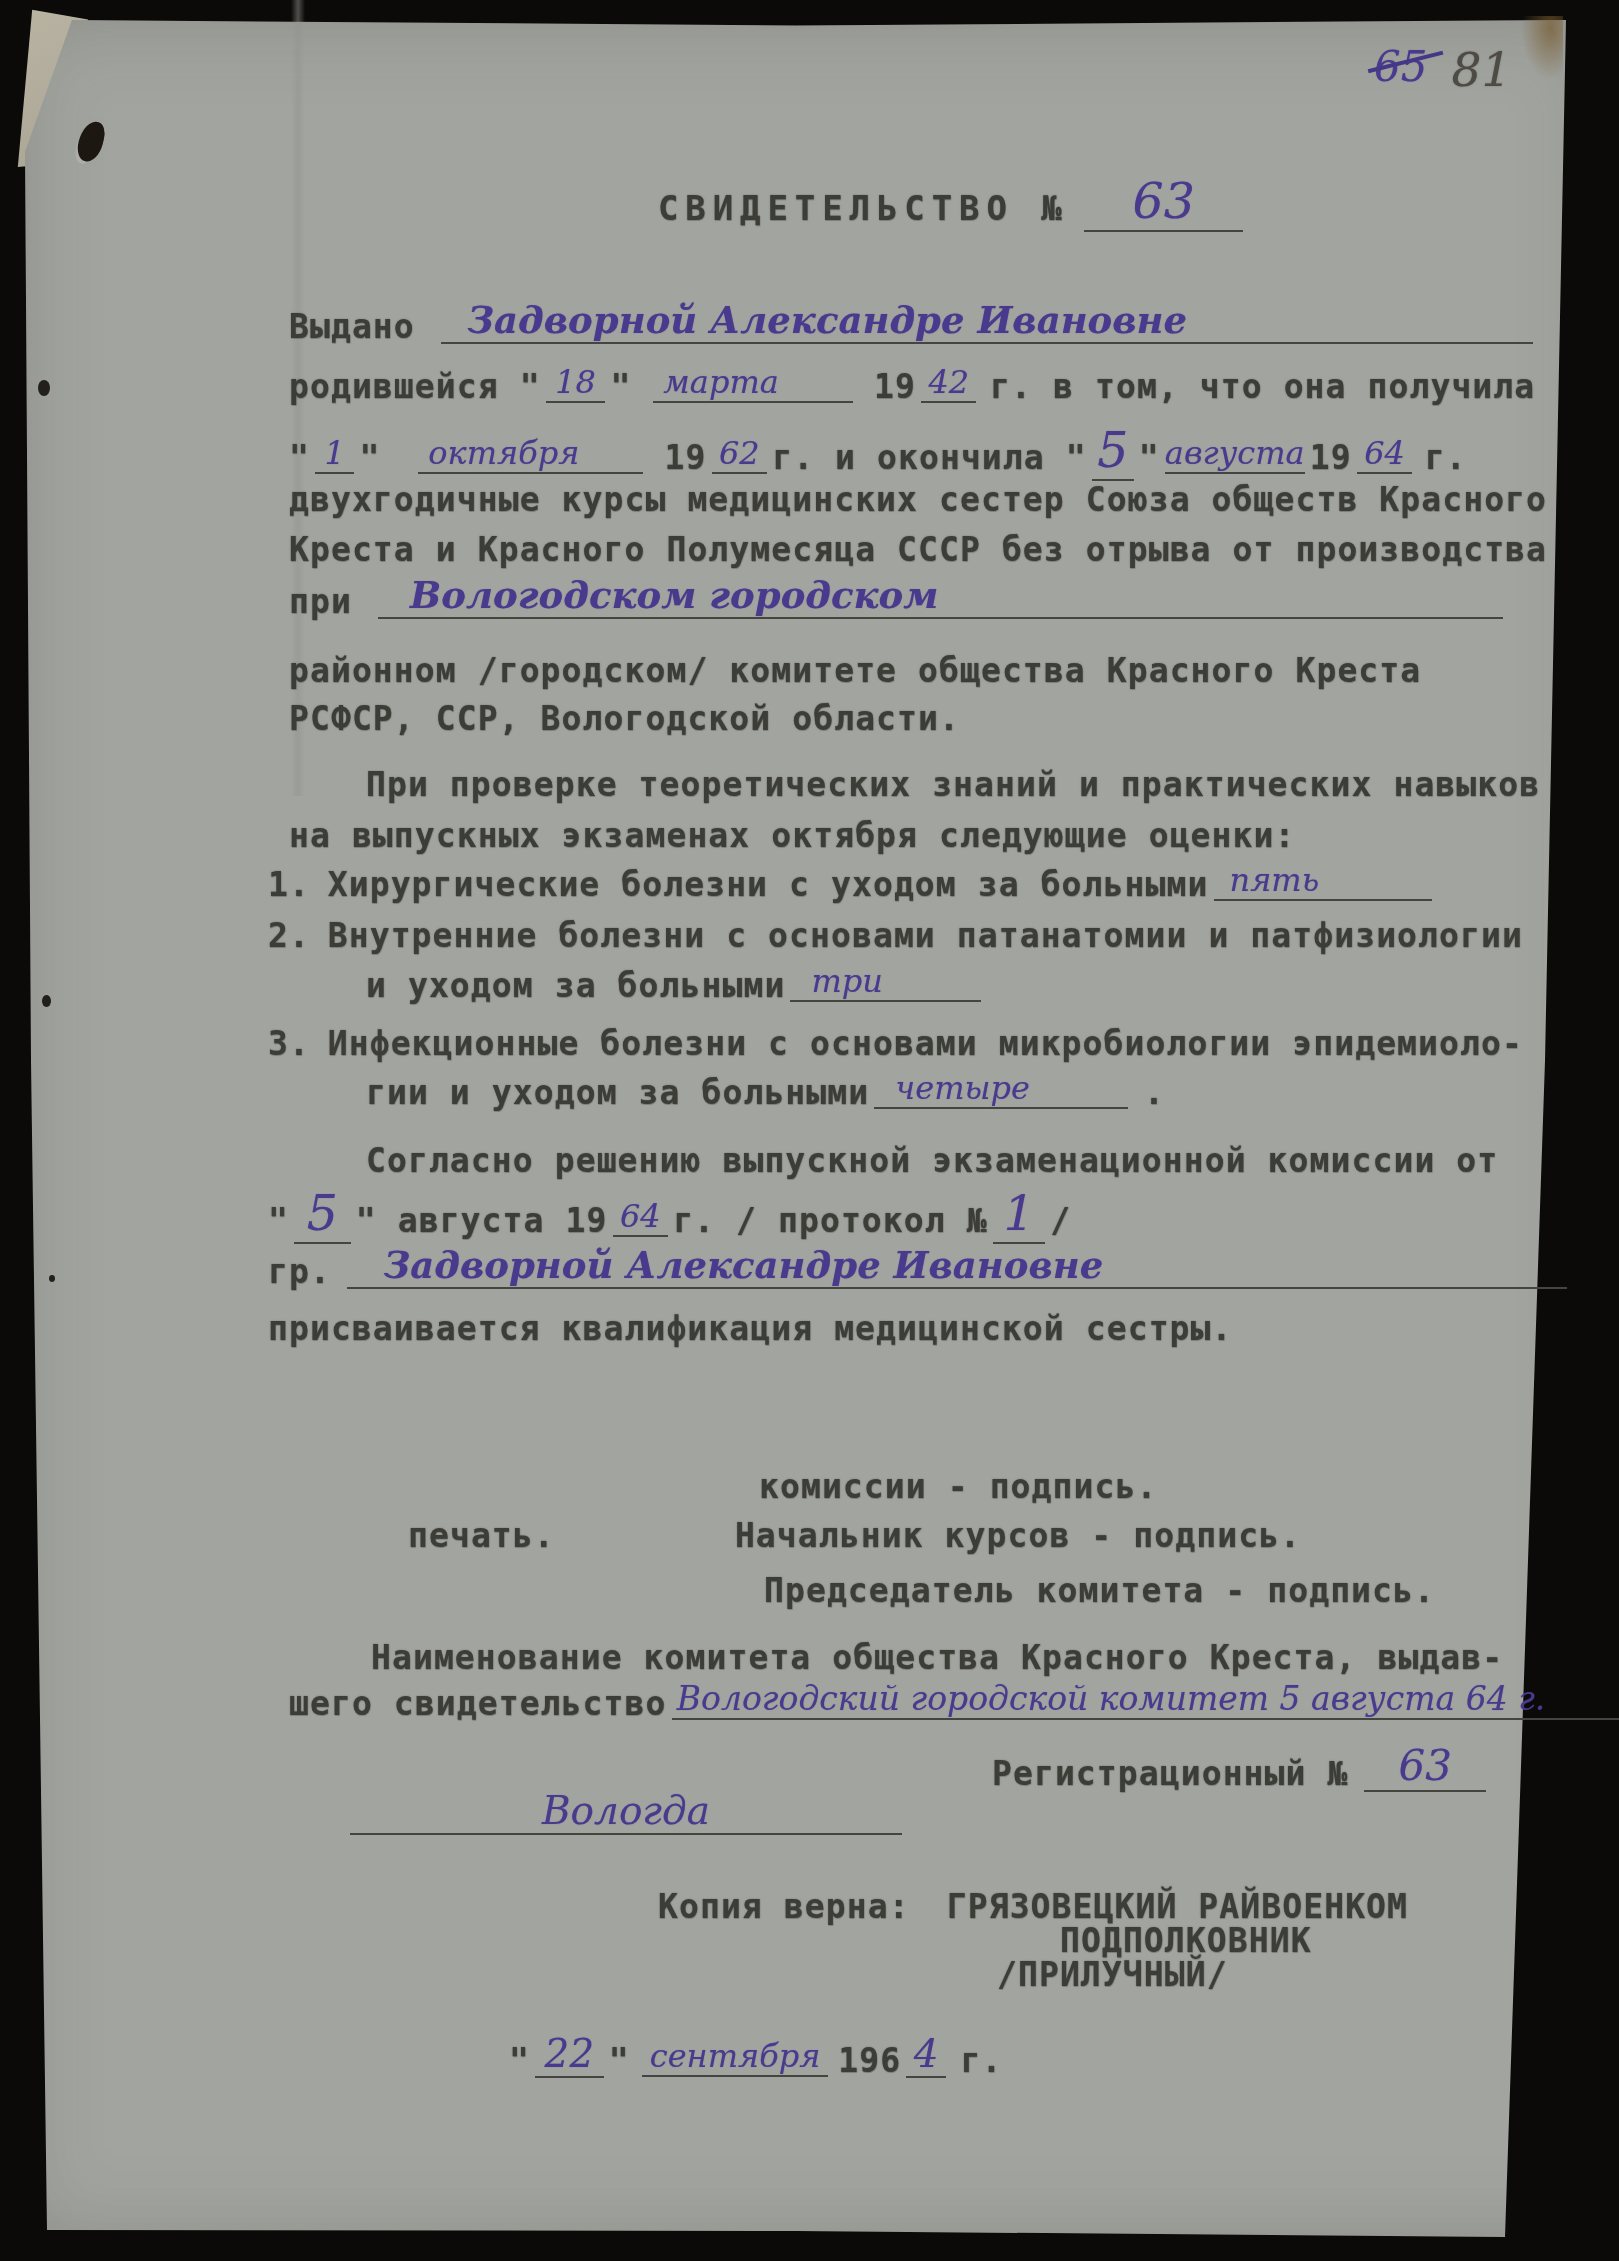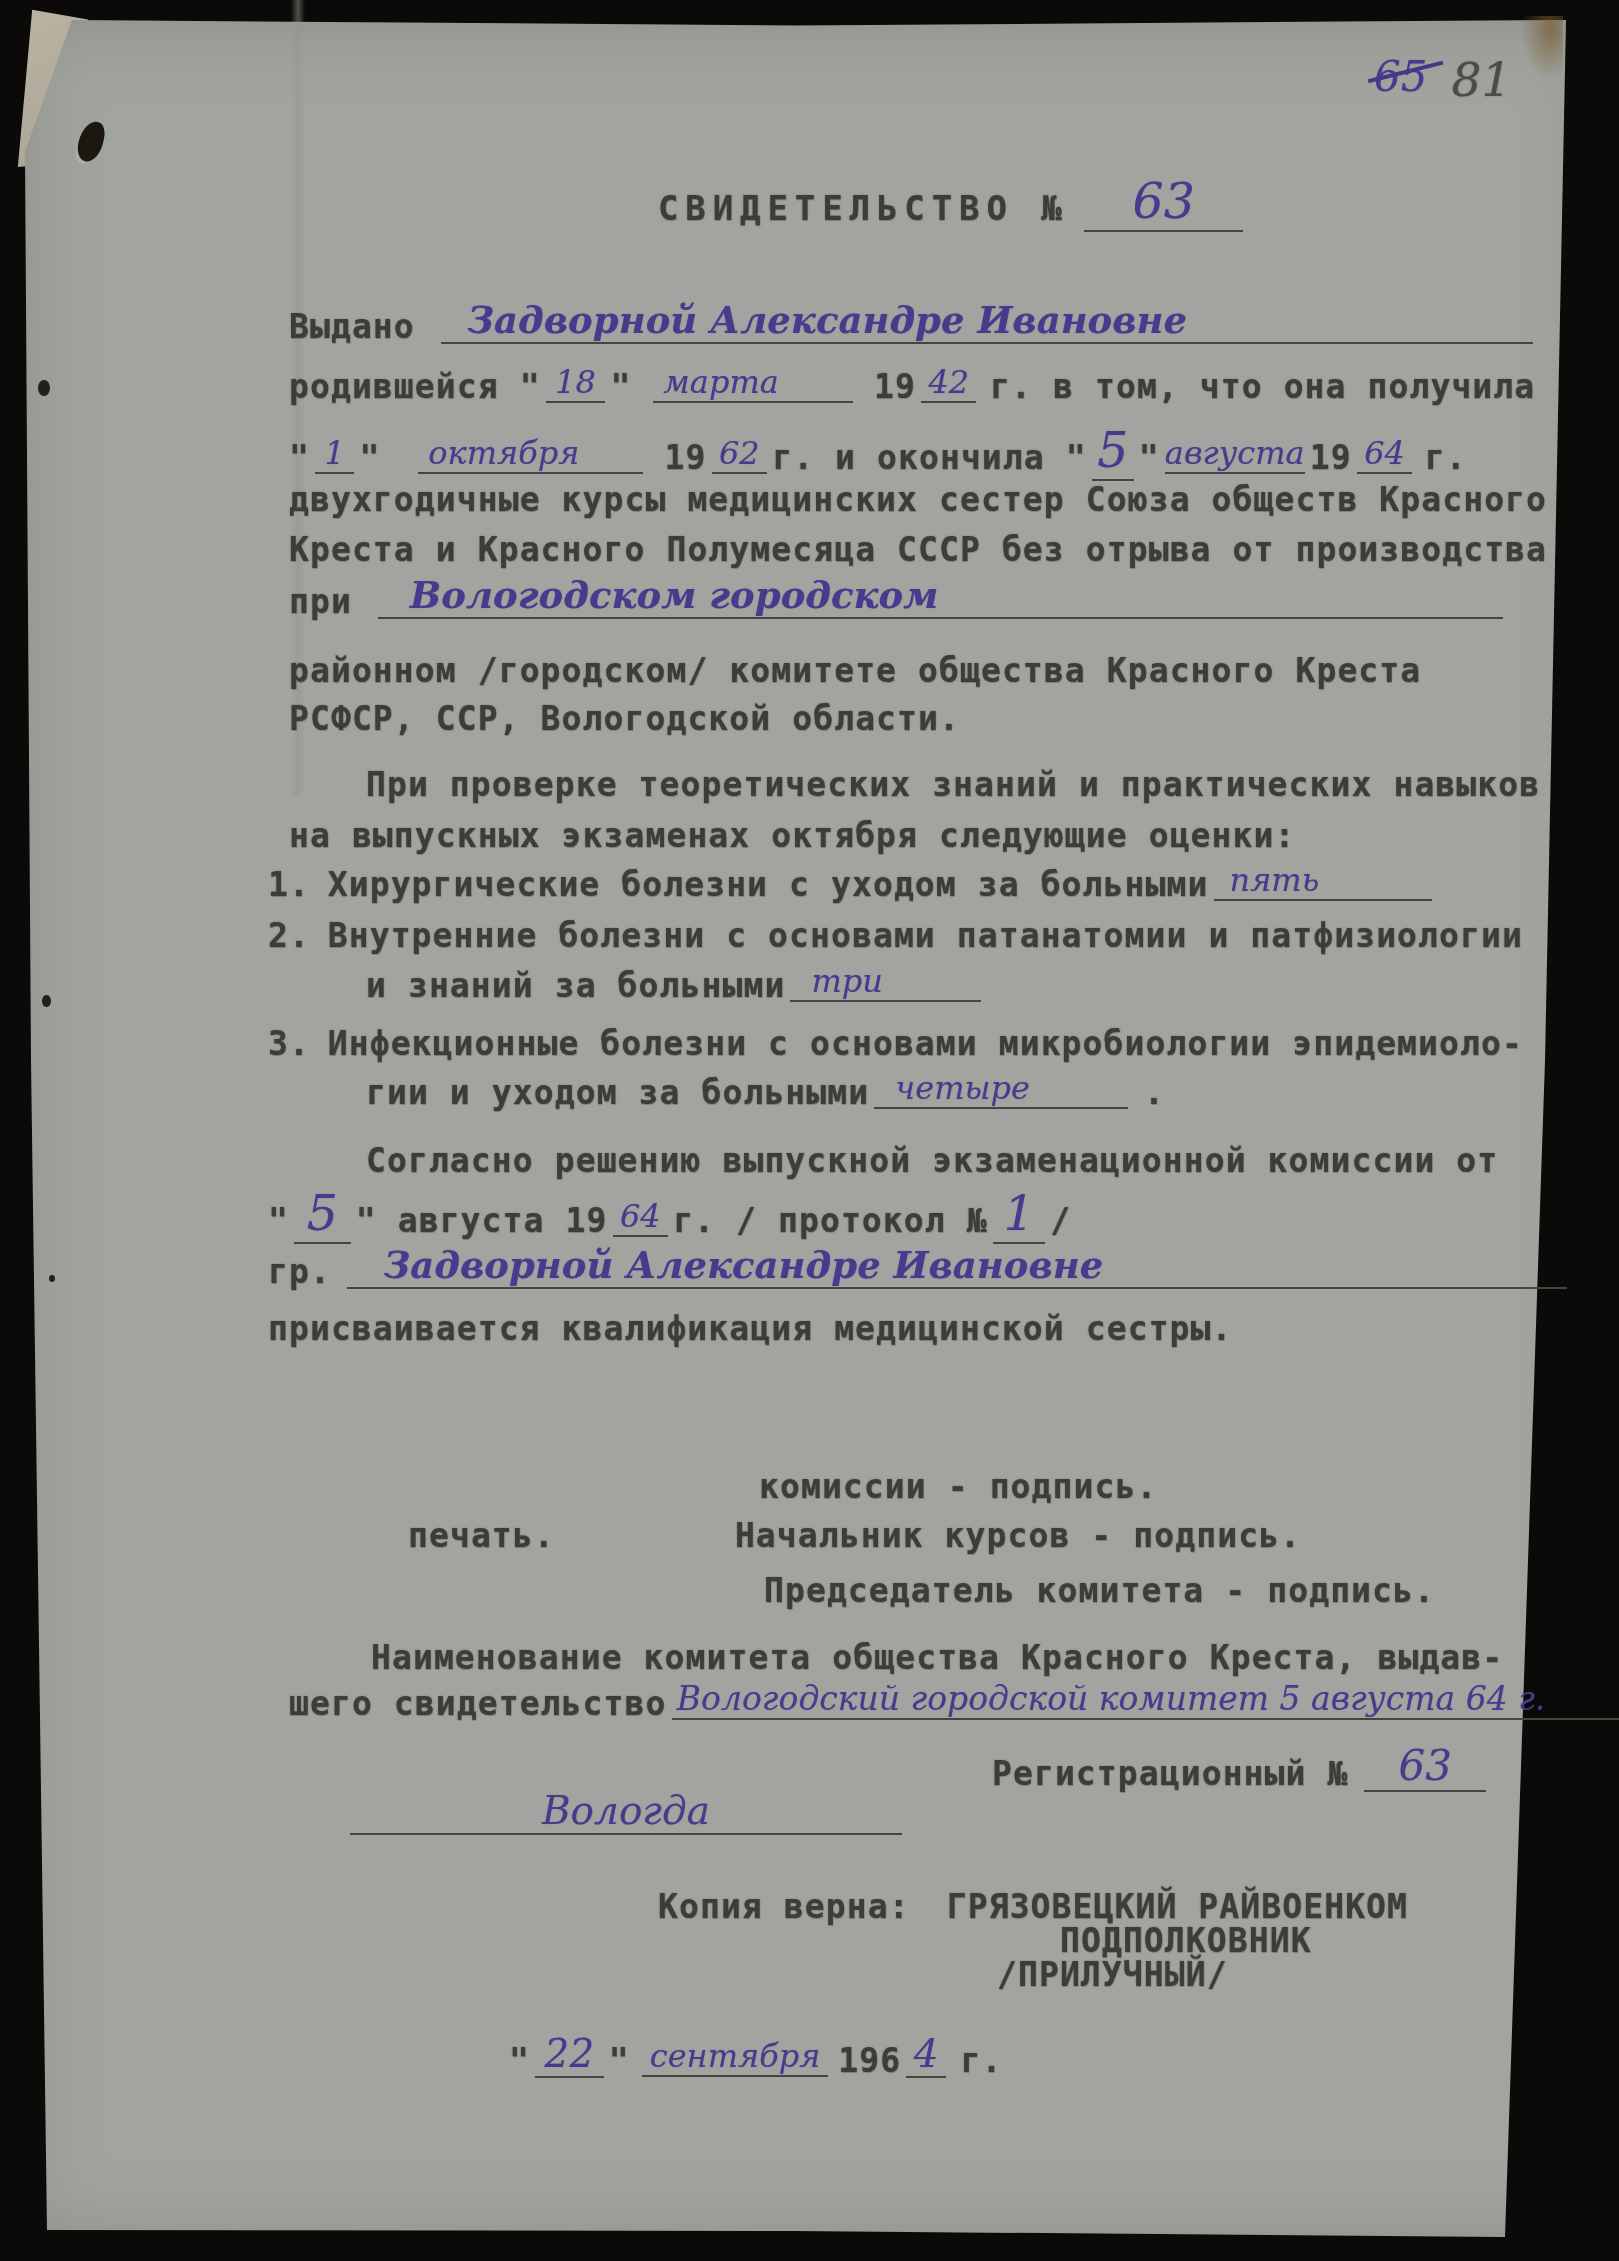--- a/index.html
+++ b/index.html
@@ -94,21 +94,21 @@
   <div class="paper"></div>
   <div class="fold-line"></div>
   <div class="paper-hole"></div>
   <div class="edge-smudge"></div>
   <div class="speck s1"></div>
   <div class="speck s2"></div>
   <div class="speck s3"></div>
 
   <div class="content">
 
-    <div class="line" style="left:1374px;top:52px;">
+    <div class="line" style="left:1374px;top:42px;">
       <span class="hw strike" style="font-size:42px;">65</span>
       <span class="gap"></span>
       <span class="pencil">81</span>
     </div>
 
     <div class="line" style="left:658px;top:175px;">
       <span class="t title">СВИДЕТЕЛЬСТВО №</span>
       <span class="hw big u ib ctr" style="min-width:159px;margin-left:10.6px;">63</span>
     </div>
 
@@ -173,21 +173,21 @@
       <span class="t">1.</span>
       <span class="t" style="margin-left:12.7px;">Хирургические болезни с уходом за больными</span>
       <span class="hw u ib" style="min-width:202px;padding-left:16px;">пять</span>
     </div>
 
     <div class="line" style="left:268px;top:916px;">
       <span class="t">2.</span>
       <span class="t" style="margin-left:12.7px;">Внутренние болезни с основами патанатомии и патфизиологии</span>
     </div>
     <div class="line" style="left:366px;top:966px;">
-      <span class="t">и знаний за больными</span>
+      <span class="t">и уходом за больными</span>
       <span class="hw u ib" style="min-width:170px;padding-left:21px;">три</span>
     </div>
 
     <div class="line" style="left:268px;top:1024px;">
       <span class="t">3.</span>
       <span class="t" style="margin-left:12.7px;">Инфекционные болезни с основами микробиологии эпидемиоло-</span>
     </div>
     <div class="line" style="left:366px;top:1073px;">
       <span class="t">гии и уходом за больными</span>
       <span class="hw u ib" style="min-width:233px;padding-left:21px;">четыре</span>

